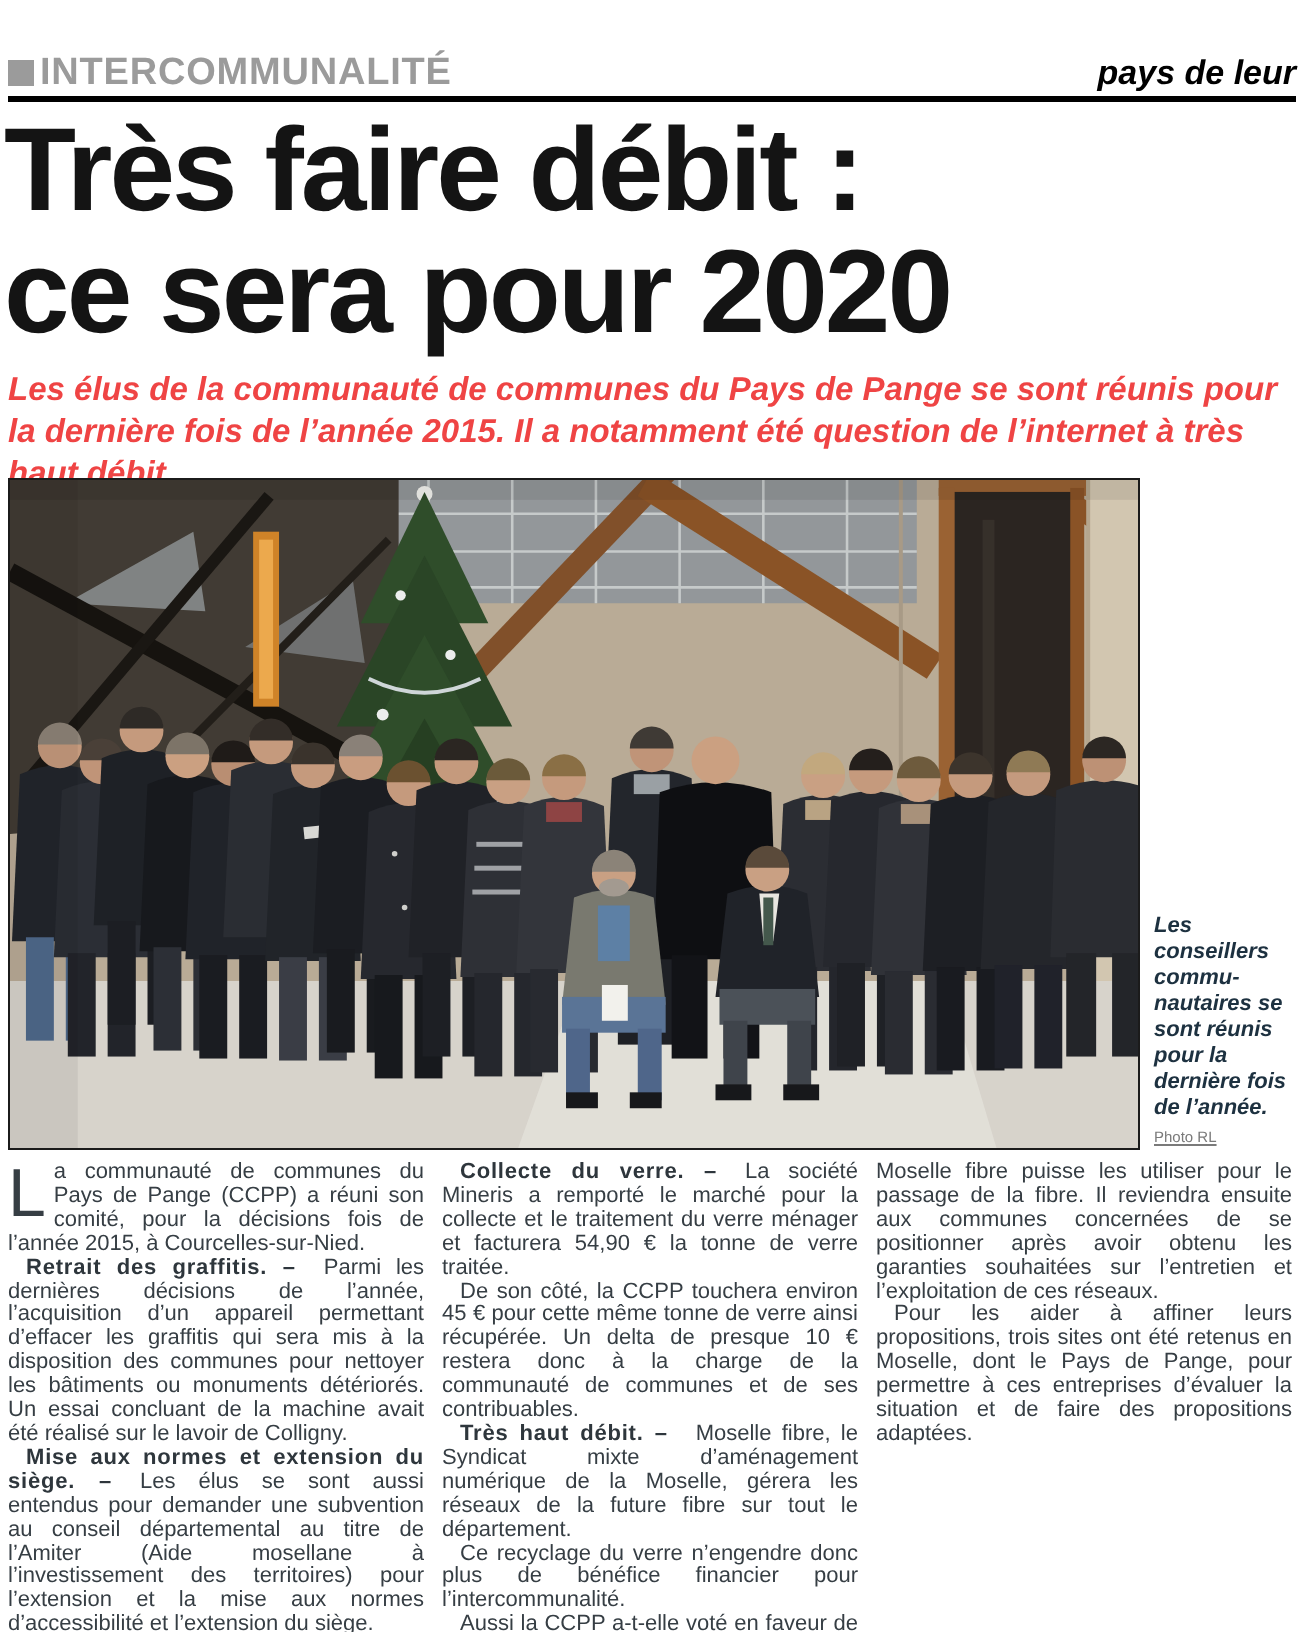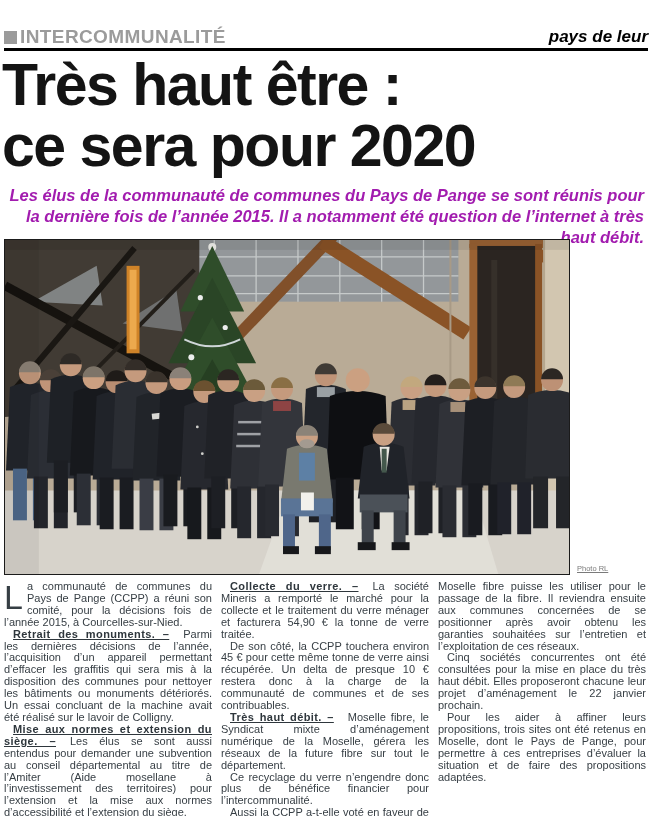--- a/index.html
+++ b/index.html
@@ -8,50 +8,50 @@
   
   .masthead{position:absolute;top:2px;left:4px;right:2px;height:22px;}
   .sq{display:inline-block;width:13px;height:13px;background:#9b9b9b;margin-right:3px;vertical-align:-1px;}
   .section{color:#9b9b9b;font-size:19px;font-weight:bold;letter-spacing:.4px;}
   .edition{position:absolute;right:0;top:1px;font-size:17px;font-weight:bold;font-style:italic;color:#000;}
   .rule{position:absolute;top:24px;left:4px;right:2px;height:3px;background:#000;}
   
   .headline{position:absolute;top:31px;left:2px;font-size:59px;font-weight:bold;
             line-height:61px;letter-spacing:-1.5px;color:#141414;}
   .standfirst{position:absolute;top:161px;left:4px;right:6px;font-size:16.5px;line-height:21px;
-              font-weight:bold;font-style:italic;color:#a21caf;text-align:right;}
+              font-weight:bold;font-style:italic;color:#ef4444;}
   
   .photo{position:absolute;top:215px;left:4px;width:566px;height:336px;border:1px solid #1b1b1b;
          box-sizing:border-box;background:#b9ab96;}
   .photo svg{display:block;width:100%;height:100%;}
   .caption{position:absolute;top:433px;left:577px;width:71px;font-size:11px;line-height:13px;
            font-weight:bold;font-style:italic;color:#1d3140;}
   .credit{position:absolute;top:540px;left:577px;font-size:7.5px;color:#7a7a7a;text-decoration:underline;}
   
   .bodytxt{position:absolute;top:557px;left:4px;width:643px;display:flex;gap:9px;}
   .col{width:208px;font-size:11px;line-height:11.9px;text-align:justify;color:#363e44;
        hyphens:auto;-webkit-hyphens:auto;}
   .p{margin:0;text-indent:9px;}
   .p.first{text-indent:0;}
   .dropcap{float:left;font-size:34px;line-height:31px;padding:1px 4px 0 0;color:#363e44;}
-  .lead{font-weight:bold;letter-spacing:.4px;padding-right:14px;color:#2e363c;text-decoration:underline;}
+  .lead{font-weight:bold;letter-spacing:.4px;padding-right:14px;color:#2e363c;}
 </style>
 </head>
 <body>
 
 <div class="page">
 
   <div class="masthead">
     <span class="sq"></span><span class="section">INTERCOMMUNALITÉ</span>
     <span class="edition">pays de leur</span>
   </div>
   <div class="rule"></div>
 
   <div class="headline">
-    <div>Très haut être :</div>
+    <div>Très faire débit :</div>
     <div>ce sera pour 2020</div>
   </div>
 
   <div class="standfirst">Les élus de la communauté de communes du Pays de Pange se sont réunis pour la dernière fois de l’année 2015. Il a notamment été question de l’internet à très haut débit.</div>
 
   <div class="photo">
     <svg viewBox="0 0 566 336" preserveAspectRatio="none">
 
       <rect x="0" y="0" width="566" height="336" fill="#b9ab96"></rect>
 
@@ -293,35 +293,35 @@
             <rect x="8" y="108" width="18" height="8" fill="#17181b"></rect>
           <circle r="11" fill="#c9a083"></circle>
           <path d="M-11,-1 A11,11 0 0 1 11,-1 Z" fill="#5a4a3a"></path>
         </g>
       </g>
       <rect x="0" y="0" width="34" height="336" fill="#000" opacity=".06"></rect>
       <rect x="0" y="0" width="566" height="10" fill="#000" opacity=".08"></rect>
     </svg>
   </div>
 
+  <div class="caption">Les conseillers commu-nautaires se sont réunis pour la dernière fois de l’année.</div>
   <div class="credit">Photo RL</div>
 
   <div class="bodytxt">
     <div class="col">
       <p class="p first"><span class="dropcap">L</span><span>a communauté de communes du Pays de Pange (CCPP) a réuni son comité, pour la décisions fois de l’année 2015, à Courcelles-sur-Nied.</span></p>
-      <p class="p"><span class="lead">Retrait des monuments. –</span><span>Parmi les dernières décisions de l’année, l’acquisition d’un appareil permettant d’effacer les graffitis qui sera mis à la disposition des communes pour nettoyer les bâtiments ou monuments détériorés. Un essai concluant de la machine avait été réalisé sur le lavoir de Colligny.</span></p>
+      <p class="p"><span class="lead">Retrait des graffitis. –</span><span>Parmi les dernières décisions de l’année, l’acquisition d’un appareil permettant d’effacer les graffitis qui sera mis à la disposition des communes pour nettoyer les bâtiments ou monuments détériorés. Un essai concluant de la machine avait été réalisé sur le lavoir de Colligny.</span></p>
       <p class="p"><span class="lead">Mise aux normes et extension du siège. –</span><span>Les élus se sont aussi entendus pour demander une subvention au conseil départemental au titre de l’Amiter (Aide mosellane à l’investissement des territoires) pour l’extension et la mise aux normes d’accessibilité et l’extension du siège.</span></p>
     </div>
     <div class="col">
       <p class="p"><span class="lead">Collecte du verre. –</span><span>La société Mineris a remporté le marché pour la collecte et le traitement du verre ménager et facturera 54,90 € la tonne de verre traitée.</span></p>
       <p class="p"><span>De son côté, la CCPP touchera environ 45 € pour cette même tonne de verre ainsi récupérée. Un delta de presque 10 € restera donc à la charge de la communauté de communes et de ses contribuables.</span></p>
       <p class="p"><span class="lead">Très haut débit. –</span><span>Moselle fibre, le Syndicat mixte d’aménagement numérique de la Moselle, gérera les réseaux de la future fibre sur tout le département.</span></p>
       <p class="p"><span>Ce recyclage du verre n’engendre donc plus de bénéfice financier pour l’intercommunalité.</span></p>
       <p class="p"><span>Aussi la CCPP a-t-elle voté en faveur de la mise à disposition des réseaux UEM de six communes propriétaires pour que</span></p>
     </div>
     <div class="col">
       <p class="p first"><span>Moselle fibre puisse les utiliser pour le passage de la fibre. Il reviendra ensuite aux communes concernées de se positionner après avoir obtenu les garanties souhaitées sur l’entretien et l’exploitation de ces réseaux.</span></p>
-      <p class="p"><span>Cinq sociétés concurrentes ont été consultées pour la mise en place du très haut débit. Elles proposeront chacune leur projet d’aménagement le 22 janvier prochain.</span></p>
       <p class="p"><span>Pour les aider à affiner leurs propositions, trois sites ont été retenus en Moselle, dont le Pays de Pange, pour permettre à ces entreprises d’évaluer la situation et de faire des propositions adaptées.</span></p>
     </div>
   </div>
 
 </div>
 
 </body></html>

